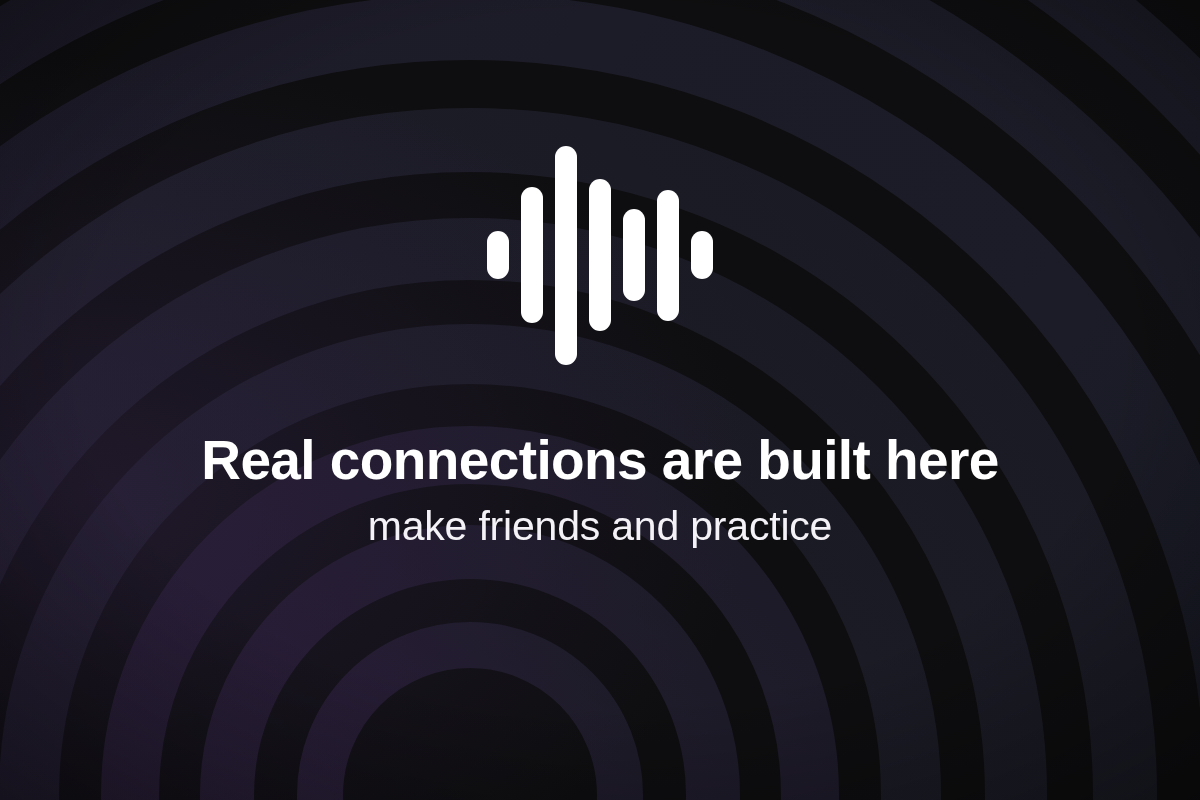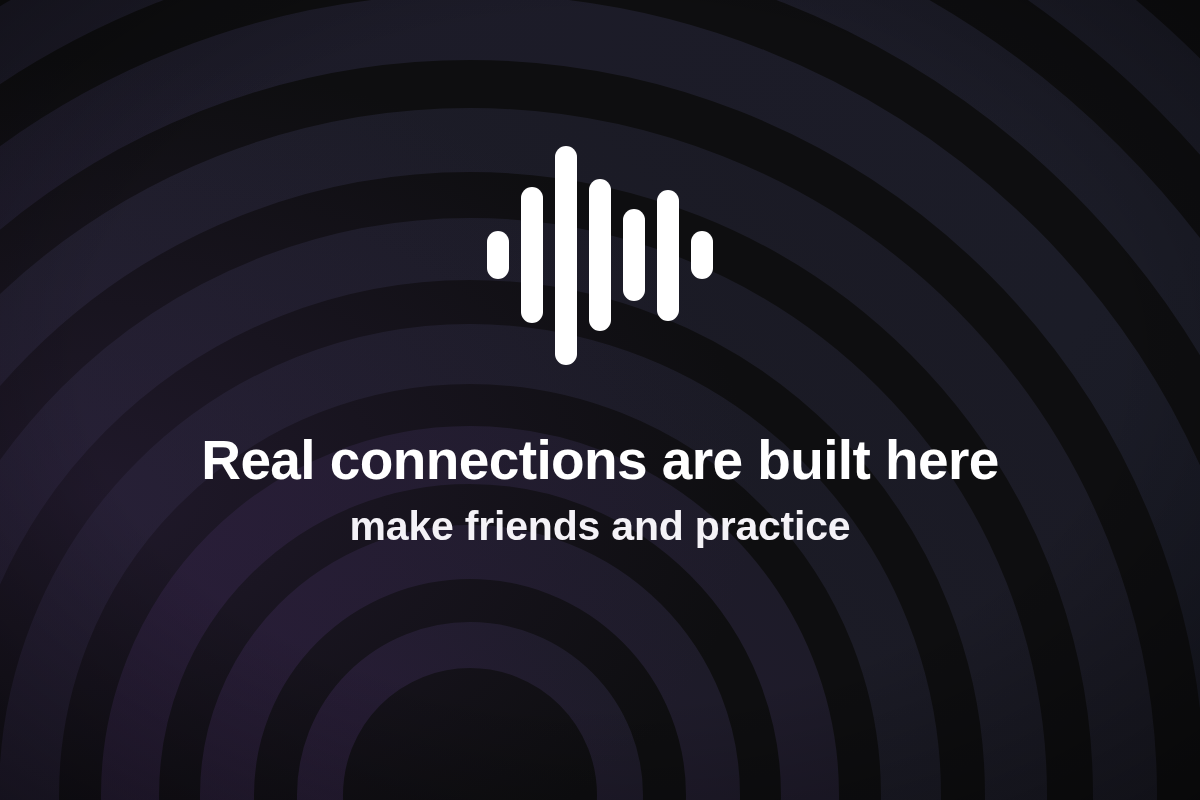--- a/index.html
+++ b/index.html
@@ -63,21 +63,21 @@
     line-height: 1.05;
     text-align: center;
     white-space: nowrap;
   }
 
   
   #subheadline {
     margin-top: 14px;
     color: #f4f2f7;
     font-size: 41px;
-    font-weight: 700;
+    font-weight: 400;
     letter-spacing: -0.2px;
     line-height: 1.1;
     text-align: center;
     white-space: nowrap;
   }
 </style>
 </head>
 <body>
 
 <div id="stage" style="background: #c2410c;">

